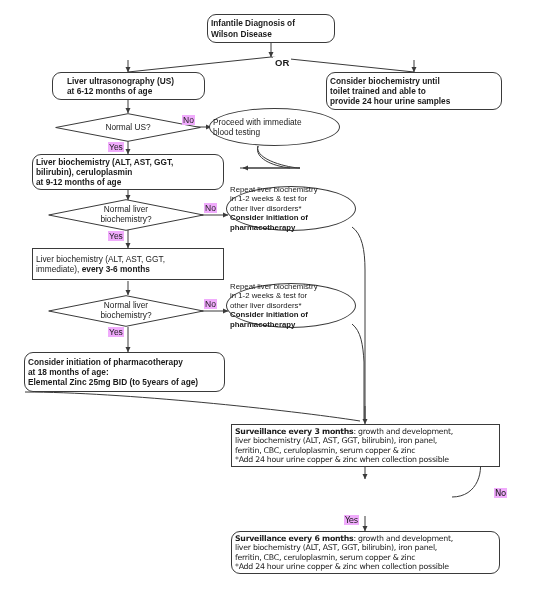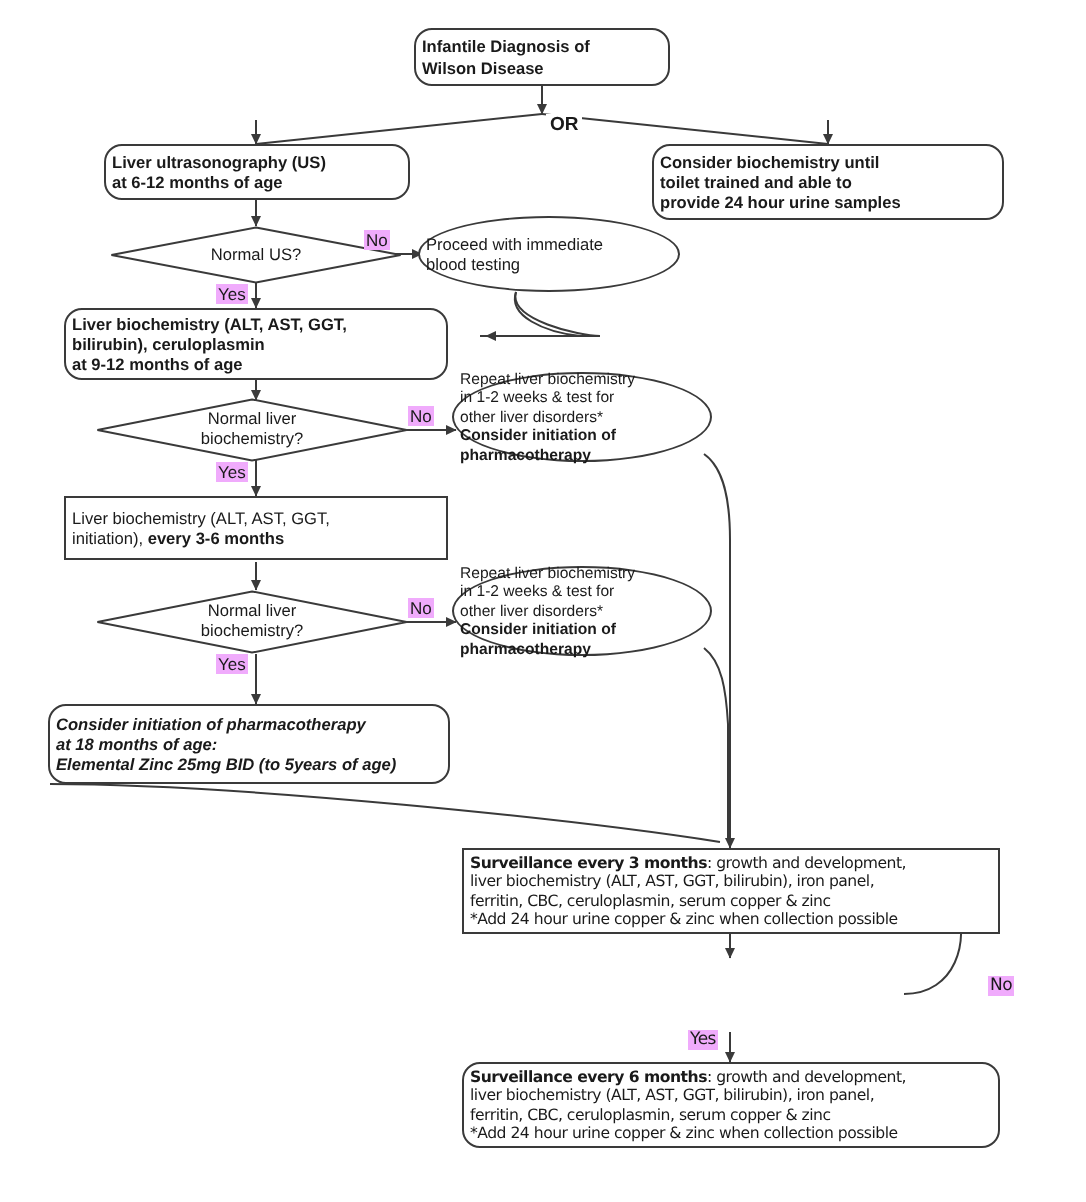--- a/index.html
+++ b/index.html
@@ -150,21 +150,21 @@
 
   <div class="node round fs85 bold" style="left:207px; top:14px; width:128px; height:29px;">
     <div class="txt">
       <span>Infantile Diagnosis of</span><br>
       <span>Wilson Disease</span>
     </div>
   </div>
 
   <div class="or-lbl" style="left:262px; top:57px;">OR</div>
 
-  <div class="node round fs85 bold" style="left:52px; top:72px; width:153px; height:28px;">
+  <div class="node round fs85 bold" style="left:52px; top:72px; width:153px; height:28px;padding-left:11px;">
     <div class="txt">
       <span>Liver ultrasonography (US)</span><br>
       <span>at 6-12 months of age</span>
     </div>
   </div>
 
   <div class="node round fs85 bold" style="left:326px; top:72px; width:176px; height:38px;">
     <div class="txt">
       <span>Consider biochemistry until</span><br>
       <span>toilet trained and able to</span><br>
@@ -216,21 +216,21 @@
       <span>in 1-2 weeks &amp; test for</span><br>
       <span>other liver disorders*</span><br>
       <span class="bold">Consider initiation of</span><br>
       <span class="bold">pharmacotherapy</span>
     </div>
   </div>
 
   <div class="node rect fs85" style="left:32px; top:248px; width:192px; height:32px;">
     <div class="txt">
       <span>Liver biochemistry (ALT, AST, GGT,</span><br>
-      <span>initiation), </span><span class="bold">every 3-6 months</span>
+      <span>immediate), </span><span class="bold">every 3-6 months</span>
     </div>
   </div>
 
   <div class="diamond-wrap" style="left:48px; top:295px; width:156px; height:32px;">
     <svg width="156" height="32" viewBox="0 0 156 32">
       <polygon points="78,0.7 155.3,16 78,31.3 0.7,16" fill="#ffffff" stroke="#3a3a3a" stroke-width="1"></polygon>
     </svg>
     <div class="dtext fs85">
       <div>
         <span>Normal liver</span><br>
@@ -244,21 +244,21 @@
   <div class="node ellipse fs8" style="left:226px; top:283px; width:130px; height:45px;">
     <div class="txt">
       <span>Repeat liver biochemistry</span><br>
       <span>in 1-2 weeks &amp; test for</span><br>
       <span>other liver disorders*</span><br>
       <span class="bold">Consider initiation of</span><br>
       <span class="bold">pharmacotherapy</span>
     </div>
   </div>
 
-  <div class="node round fs85 bold" style="left:24px; top:352px; width:201px; height:40px;font-style:italic;">
+  <div class="node round fs85 bold" style="left:24px; top:352px; width:201px; height:40px;">
     <div class="txt">
       <span>Consider initiation of pharmacotherapy</span><br>
       <span>at 18 months of age:</span><br>
       <span>Elemental Zinc 25mg BID (to 5years of age)</span>
     </div>
   </div>
 
   <div class="node rect fs8 narrow" style="left:231px; top:424px; width:269px; height:43px;">
     <div class="txt">
       <span class="bold">Surveillance every 3 months</span><span>: growth and development,</span><br>

